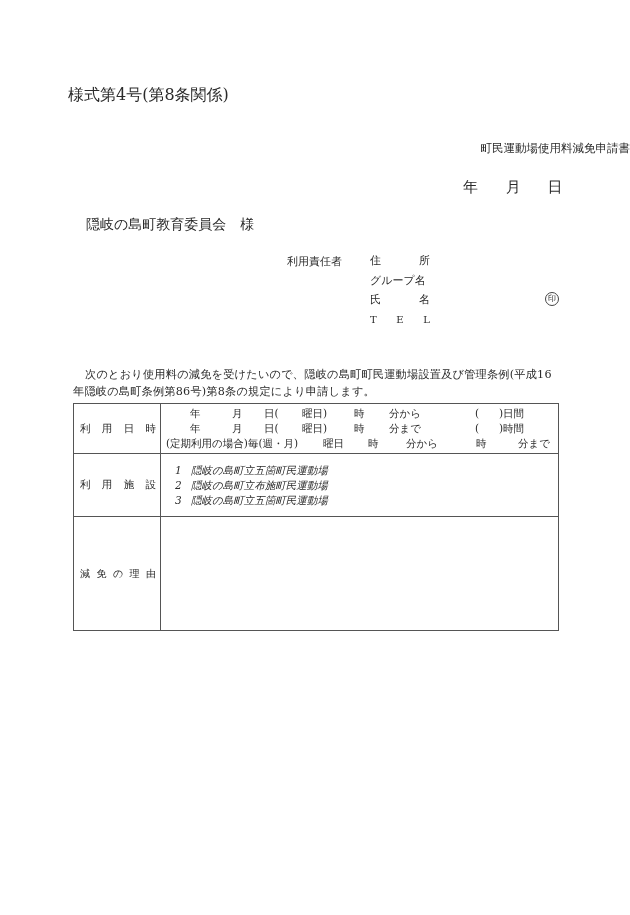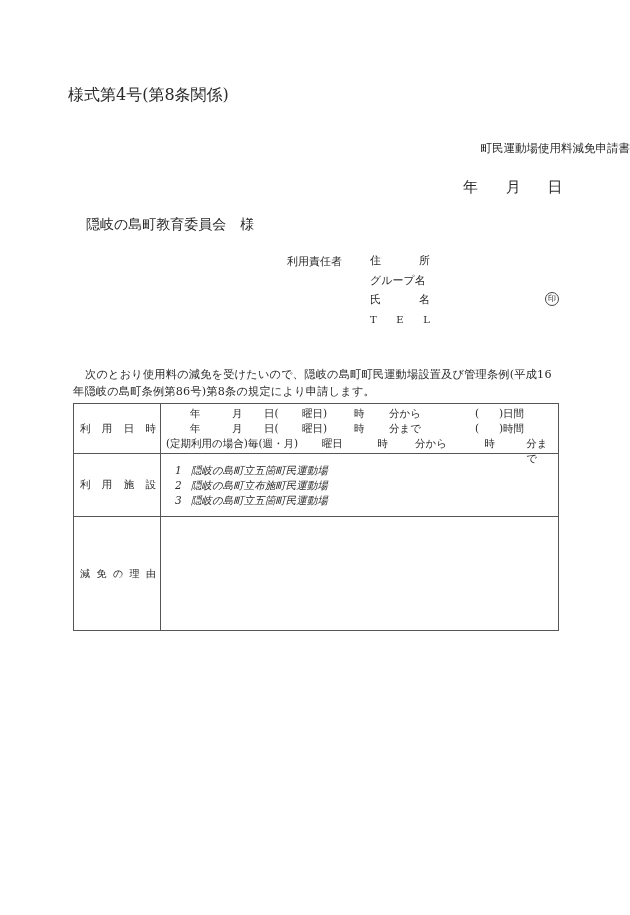--- a/index.html
+++ b/index.html
@@ -115,21 +115,21 @@
         <span style="width:32px">月</span>
         <span style="width:38px">日(</span>
         <span style="width:52px">曜日)</span>
         <span style="width:35px">時</span>
         <span style="width:86px">分まで</span>
         <span style="width:24px">(</span>
         <span>)時間</span>
       </div>
       <div class="dt-line">
         <span style="width:157px">(定期利用の場合)毎(週・月)</span>
-        <span style="width:56px">曜日</span>
+        <span style="width:45px">曜日</span>
         <span style="width:38px">時</span>
         <span style="width:70px">分から</span>
         <span style="width:42px">時</span>
         <span>分まで</span>
       </div>
     </td>
   </tr>
   <tr class="row-facility">
     <td class="label-cell">
       <div class="spaced">

